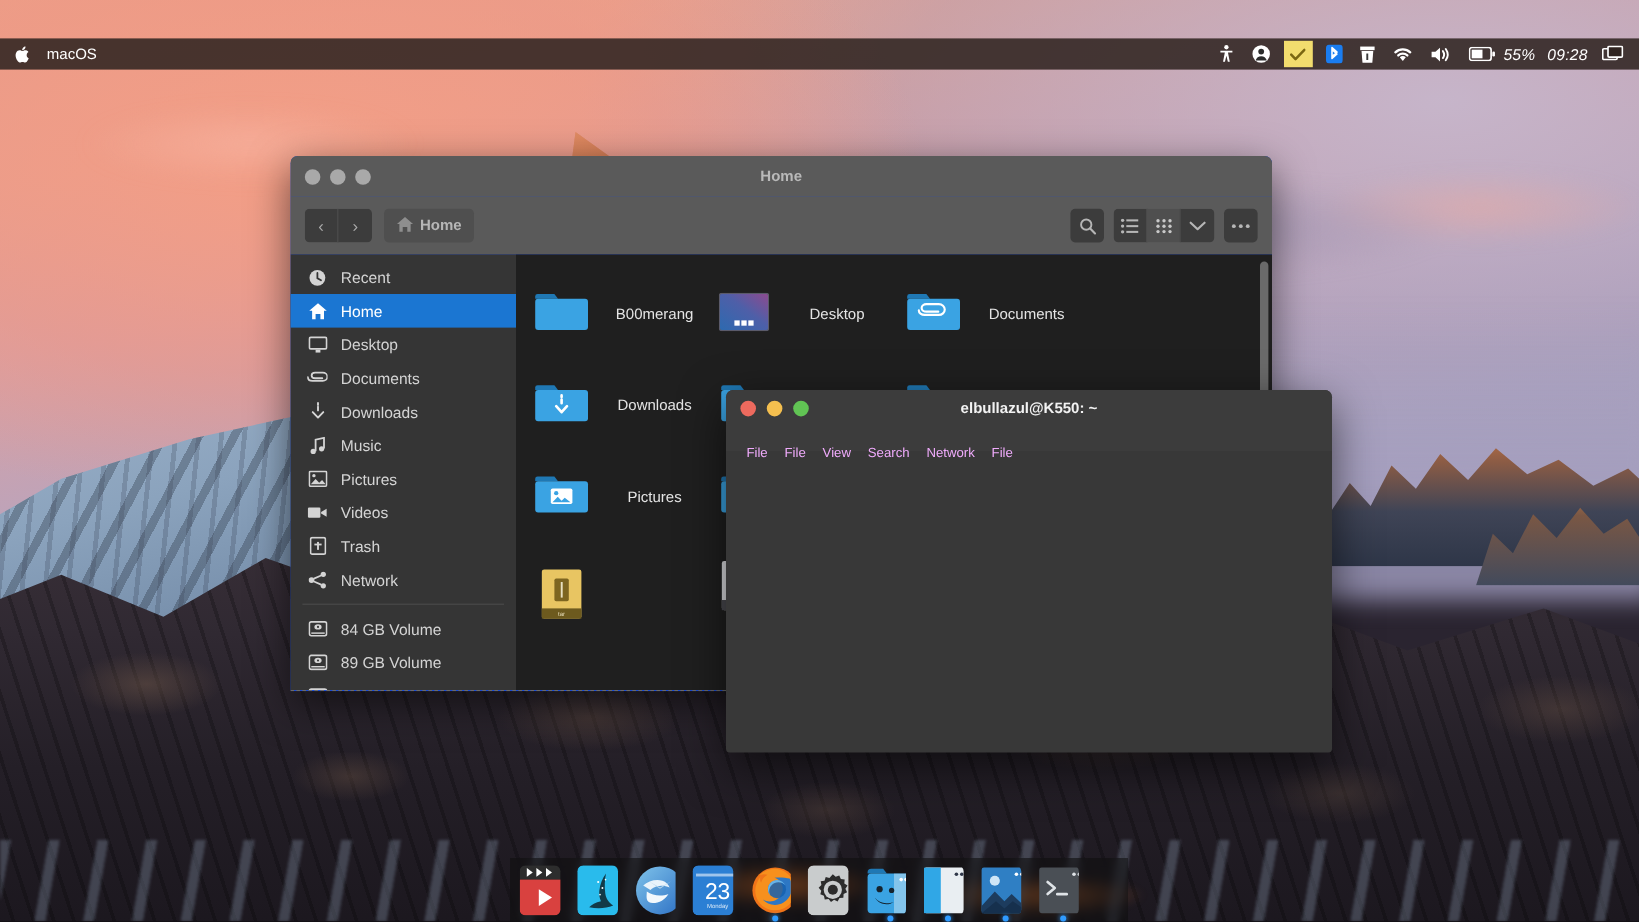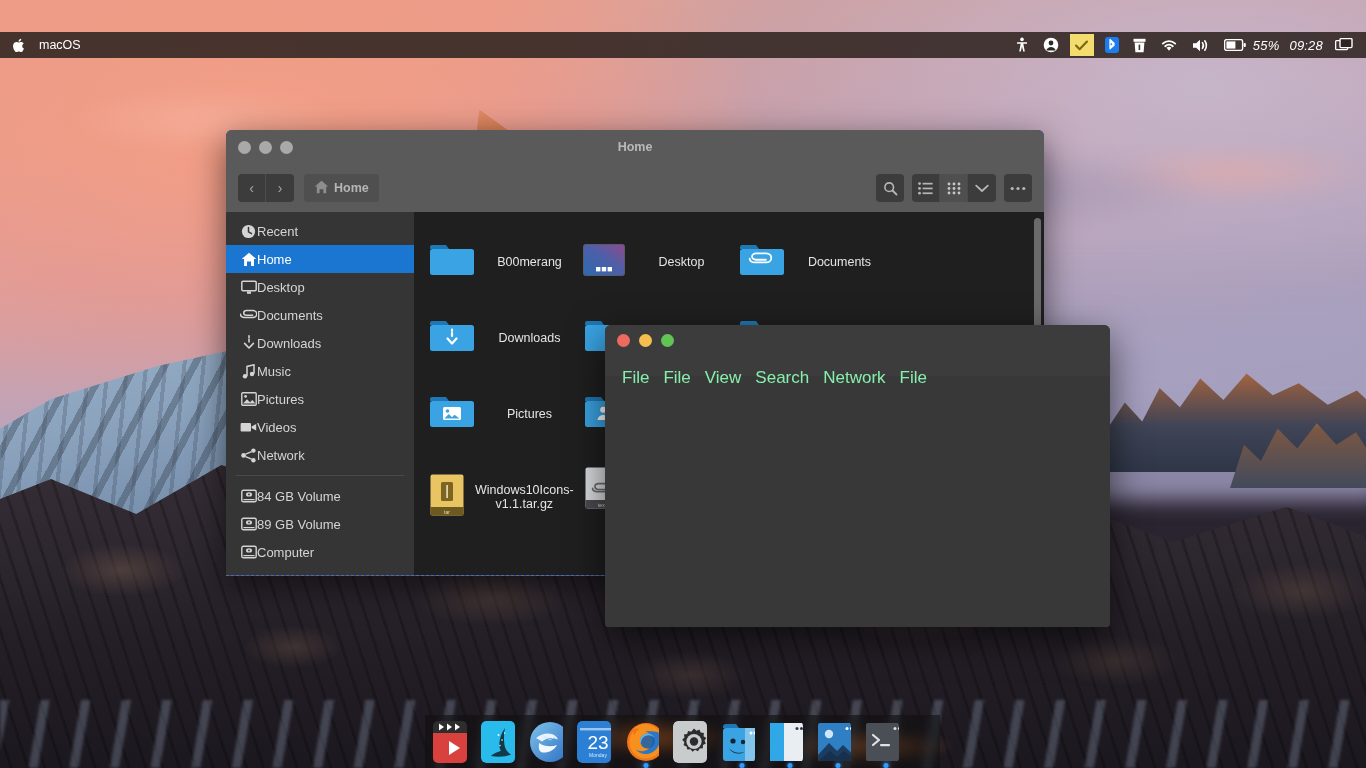--- a/index.html
+++ b/index.html
@@ -117,21 +117,21 @@
   .mb-right { margin-left: auto; display: flex; align-items: center; gap: 0; padding-right: 6px; }
   .mb-item { display: flex; align-items: center; justify-content: center; height: 26px; padding: 0 7px; }
   .mb-text { font-size: 13px; color: #fff; padding: 0 5px; letter-spacing: .2px; font-style: italic; }
   .badge-yellow {
     width: 24px; height: 22px; background: #f2dd6e; display: flex;
     align-items: center; justify-content: center; color: #6a5a10; font-size: 13px; font-weight: bold;
   }
 
   
   #filewin {
-    position: absolute; left: 226px; top: 130px; width: 818px; height: 446px;
+    position: absolute; left: 242px; top: 130px; width: 818px; height: 446px;
     background: #1d4ed8; border-radius: 6px 6px 0 0;
     box-shadow: 0 10px 34px rgba(0,0,0,0.55);
     overflow: hidden; z-index: 30;
     border-bottom: 1px dashed #6b6b6b;
   }
   .fw-titlebar {
     height: 34px; background: #5a5a5a; display: flex; align-items: center;
     position: relative; padding-left: 12px;
   }
   .traffic { display: flex; gap: 8px; }
@@ -158,21 +158,21 @@
     width: 28px; height: 28px; background: #3c3c3c; border-radius: 4px;
     display: flex; align-items: center; justify-content: center; color: #b6b6b6;
   }
   .seg { display: flex; border-radius: 4px; overflow: hidden; }
   .seg .tbbtn { border-radius: 0; border-right: 1px solid #4a4a4a; }
   .seg .tbbtn:last-child { border-right: none; }
   .seg .tbbtn.active { background: #4f4f4f; }
   .fw-body { display: flex; height: 364px; }
   .fw-sidebar { width: 188px; background: #353535; padding-top: 5px; }
   .sb-item {
-    height: 28px; display: flex; align-items: center; 
+    height: 28px; display: flex; align-items: center; gap: 11px;
     padding-left: 14px; color: #d4d4d4; font-size: 13px;
   }
   .sb-item.active { background: #1b76d2; color: #fff; }
   .sb-icon { width: 17px; height: 17px; display: flex; align-items: center; justify-content: center; }
   .sb-sep { height: 1px; background: #4a4a4a; margin: 6px 10px; }
   .fw-content {
     flex: 1; background: #1f1f1f; position: relative; overflow: hidden;
     display: flex; flex-wrap: wrap; align-content: flex-start;
     padding: 8px 14px 0 14px;
   }
@@ -194,21 +194,21 @@
   #termwin {
     position: absolute; left: 605px; top: 325px; width: 505px; height: 302px;
     background: #383838; border-radius: 6px 6px 3px 3px;
     box-shadow: 0 12px 38px rgba(0,0,0,0.6); overflow: hidden; z-index: 60;
   }
   .tw-titlebar { height: 30px; background: #3c3c3c; display: flex; align-items: center; position: relative; padding-left: 12px; }
   .tw-traffic { display: flex; gap: 9px; }
   .tw-tl { width: 13px; height: 13px; border-radius: 50%; }
   .tw-title { position: absolute; left: 0; right: 0; text-align: center; color: #f2f2f2; font-size: 12.5px; font-weight: bold; }
   .tw-menubar { height: 21px; background: #3c3c3c; display: flex; align-items: center; gap: 0; padding-left: 10px; }
-  .tw-menu { color: #86efac; font-size: 17px; padding: 0 7px; margin-top: 25px; }
+  .tw-menu { color: #f0abfc; font-size: 11px; padding: 0 7px; margin-top: 25px; }
   .tw-screen {
     height: 248px; background: #000; padding: 3px 0 0 3px; position: relative;
     font-family: "DejaVu Sans Mono", "Liberation Mono", monospace; font-size: 12.5px;
   }
   .tw-line { display: flex; align-items: center; white-space: pre; }
   .tw-user { color: #4ee44e; font-weight: bold; }
   .tw-sep { color: #e8e8e8; font-weight: bold; }
   .tw-path { color: #7b9fe0; font-weight: bold; }
   .tw-dollar { color: #e8e8e8; font-weight: bold; }
   .tw-cursor { width: 8px; height: 15px; border: 1px solid #e8e8e8; margin-left: 6px; }
@@ -464,20 +464,30 @@
           <span class="sb-icon">
               <svg width="17" height="12" viewBox="0 0 17 12">
                 <rect x="0.6" y="2" width="10.4" height="8.4" rx="1" fill="#d4d4d4"></rect>
                 <path d="M11.6 5.6l4.6-2.6v6.6l-4.6-2.6z" fill="#d4d4d4"></path>
               </svg>
             </span>
           <span>Videos</span>
         </div>
         <div class="sb-item">
           <span class="sb-icon">
+              <svg width="14" height="16" viewBox="0 0 14 16">
+                <rect x="0.8" y="1" width="12.4" height="13.8" rx="1.4" stroke="#d4d4d4" stroke-width="1.4" fill="none"></rect>
+                <rect x="6.2" y="4.6" width="1.6" height="6.6" fill="#d4d4d4"></rect>
+                <rect x="4" y="6" width="6" height="1.5" fill="#d4d4d4"></rect>
+              </svg>
+            </span>
+          <span>Trash</span>
+        </div>
+        <div class="sb-item">
+          <span class="sb-icon">
               <svg width="16" height="15" viewBox="0 0 16 15">
                 <circle cx="12.4" cy="2.6" r="2.2" fill="#d4d4d4"></circle>
                 <circle cx="12.4" cy="12.2" r="2.2" fill="#d4d4d4"></circle>
                 <circle cx="2.6" cy="7.4" r="2.4" fill="#d4d4d4"></circle>
                 <path d="M4.6 6.2l6-2.6M4.6 8.6l6 2.6" stroke="#d4d4d4" stroke-width="1.4"></path>
               </svg>
             </span>
           <span>Network</span>
         </div>
         <div class="sb-sep"></div>
@@ -646,21 +656,20 @@
         <div class="fileitem" style="height:90px;">
           <div class="fi-icon">
             <svg width="34" height="42" viewBox="0 0 34 42">
                 <rect x="0.5" y="0.5" width="33" height="41" rx="2" fill="#e8c562"></rect>
                 <rect x="11" y="8" width="12" height="19" rx="1.5" fill="#7d6520"></rect>
                 <rect x="16.3" y="11" width="1.6" height="13" fill="#e8e0c0"></rect>
                 <rect x="0.5" y="33" width="33" height="8.5" fill="#6d5a1e"></rect>
                 <text x="17" y="39.6" font-family="Liberation Sans, sans-serif" font-size="5" fill="#e6dcb8" text-anchor="middle">tar</text>
               </svg>
           </div>
-          <div class="fi-label">Windows10Icons-v1.1.tar.gz</div>
         </div>
 
         <div class="fileitem">
           <div class="fi-icon">
             <svg width="34" height="42" viewBox="0 0 34 42">
                 <rect x="0.5" y="0.5" width="33" height="41" rx="2" fill="#dcdde0"></rect>
                 <path d="M22 18.5l-8.4 0c-2 0-3.6-1.3-3.6-2.9s1.6-2.9 3.6-2.9h9c2.4 0 4.4 1.8 4.4 4s-2 4-4.4 4H12c-2.6 0-4.4-1.4-4.4-3.3" stroke="#6d6d70" stroke-width="1.7" fill="none" stroke-linecap="round" transform="translate(0,4)"></path>
                 <rect x="0.5" y="33" width="33" height="8.5" fill="#4a4a50"></rect>
                 <text x="17" y="39.6" font-family="Liberation Sans, sans-serif" font-size="5" fill="#dadae0" text-anchor="middle">text</text>
               </svg>
@@ -673,20 +682,21 @@
     </div>
   </div>
 
   <div id="termwin">
     <div class="tw-titlebar">
       <div class="tw-traffic">
         <div class="tw-tl" style="background:#ed6a5e;"></div>
         <div class="tw-tl" style="background:#f4bf4f;"></div>
         <div class="tw-tl" style="background:#61c454;"></div>
       </div>
+      <div class="tw-title">elbullazul@K550: ~</div>
     </div>
     <div class="tw-menubar">
       <div class="tw-menu">File</div>
       <div class="tw-menu">File</div>
       <div class="tw-menu">View</div>
       <div class="tw-menu">Search</div>
       <div class="tw-menu">Network</div>
       <div class="tw-menu">File</div>
     </div>
   </div>

